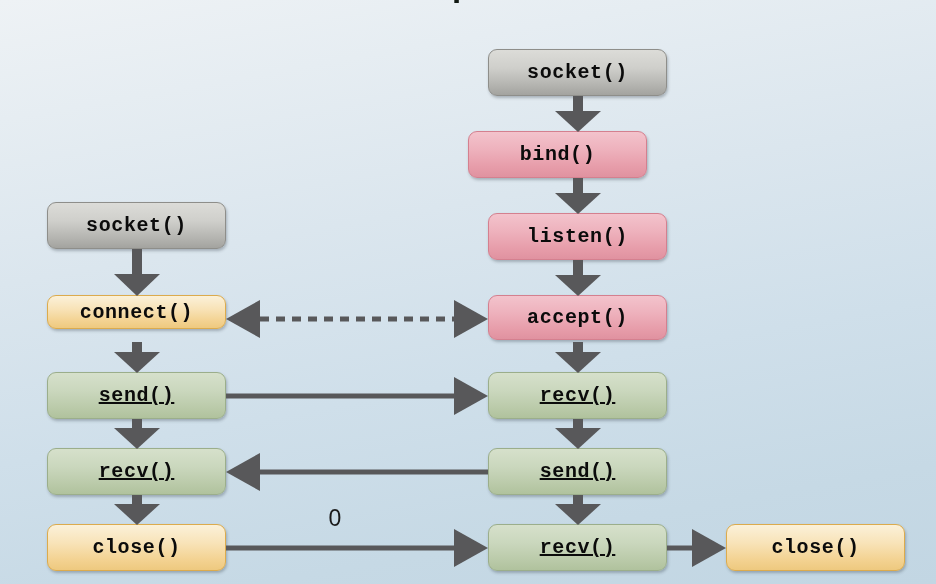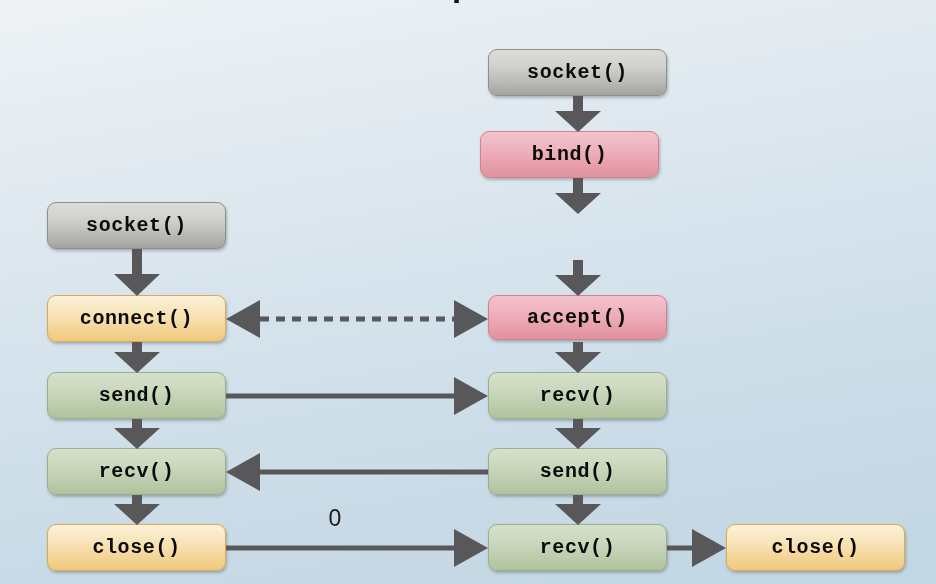--- a/index.html
+++ b/index.html
@@ -72,20 +72,21 @@
     background: linear-gradient(180deg, #f3c3cc 0%, #eeb2bd 38%, #e79daa 76%, #e092a0 100%);
     border: 1px solid #d4808f;
   }
   .box.yellow {
     background: linear-gradient(180deg, #fbf1d9 0%, #f8e3b8 40%, #f3d291 78%, #eec97f 100%);
     border: 1px solid #dcab4d;
   }
   .box.green {
     background: linear-gradient(180deg, #d6e0cb 0%, #cad7bd 40%, #bacaa9 78%, #b0c29d 100%);
     border: 1px solid #9bae8b;
+    text-decoration: underline;
   }
 
   
   .arrow { position: absolute; }
   .arrow svg { display: block; overflow: visible; }
 
   .label-0 {
     position: absolute;
     font-size: 23px;
     color: #1a1a1a;
@@ -99,24 +100,27 @@
 
 <div id="slide">
 
   <div class="title-clip">ip ·</div>
 
 
   <div class="box grey" style="left:488px; top:49px; width:179px; height:47px;">
     <span class="lbl">socket()</span>
   </div>
 
-  <div class="box pink" style="left:480px; top:131px; width:179px; height:47px;">
+  <div class="box pink" style="left:468px; top:131px; width:179px; height:47px;">
     <span class="lbl">bind()</span>
   </div>
 
+  <div class="box pink" style="left:488px; top:213px; width:179px; height:47px;">
+    <span class="lbl">listen()</span>
+  </div>
 
   <div class="box pink" style="left:488px; top:295px; width:179px; height:45px;">
     <span class="lbl">accept()</span>
   </div>
 
   <div class="box green" style="left:488px; top:372px; width:179px; height:47px;">
     <span class="lbl">recv()</span>
   </div>
 
   <div class="box green" style="left:488px; top:448px; width:179px; height:47px;">
@@ -124,21 +128,21 @@
   </div>
 
   <div class="box green" style="left:488px; top:524px; width:179px; height:47px;">
     <span class="lbl">recv()</span>
   </div>
 
   <div class="box grey" style="left:47px; top:202px; width:179px; height:47px;">
     <span class="lbl">socket()</span>
   </div>
 
-  <div class="box yellow" style="left:47px; top:295px; width:179px; height:47px;">
+  <div class="box yellow" style="left:47px; top:295px; width:179px; height:34px;">
     <span class="lbl">connect()</span>
   </div>
 
   <div class="box green" style="left:47px; top:372px; width:179px; height:47px;">
     <span class="lbl">send()</span>
   </div>
 
   <div class="box green" style="left:47px; top:448px; width:179px; height:47px;">
     <span class="lbl">recv()</span>
   </div>

